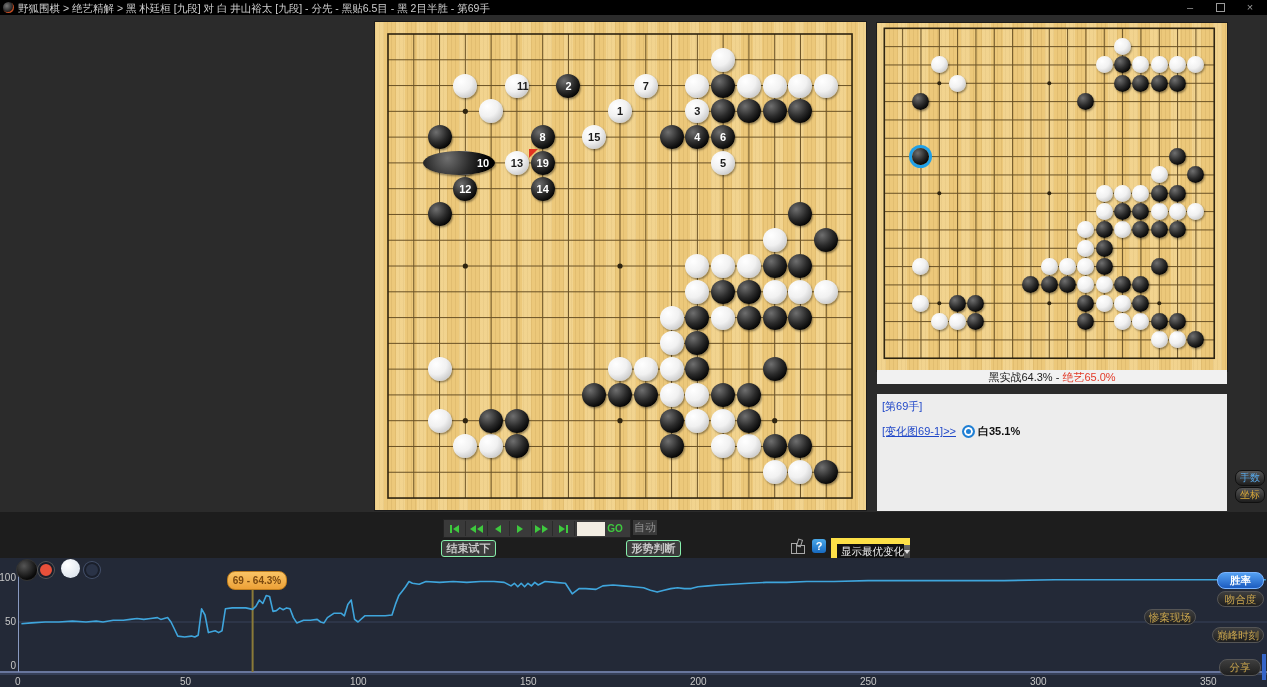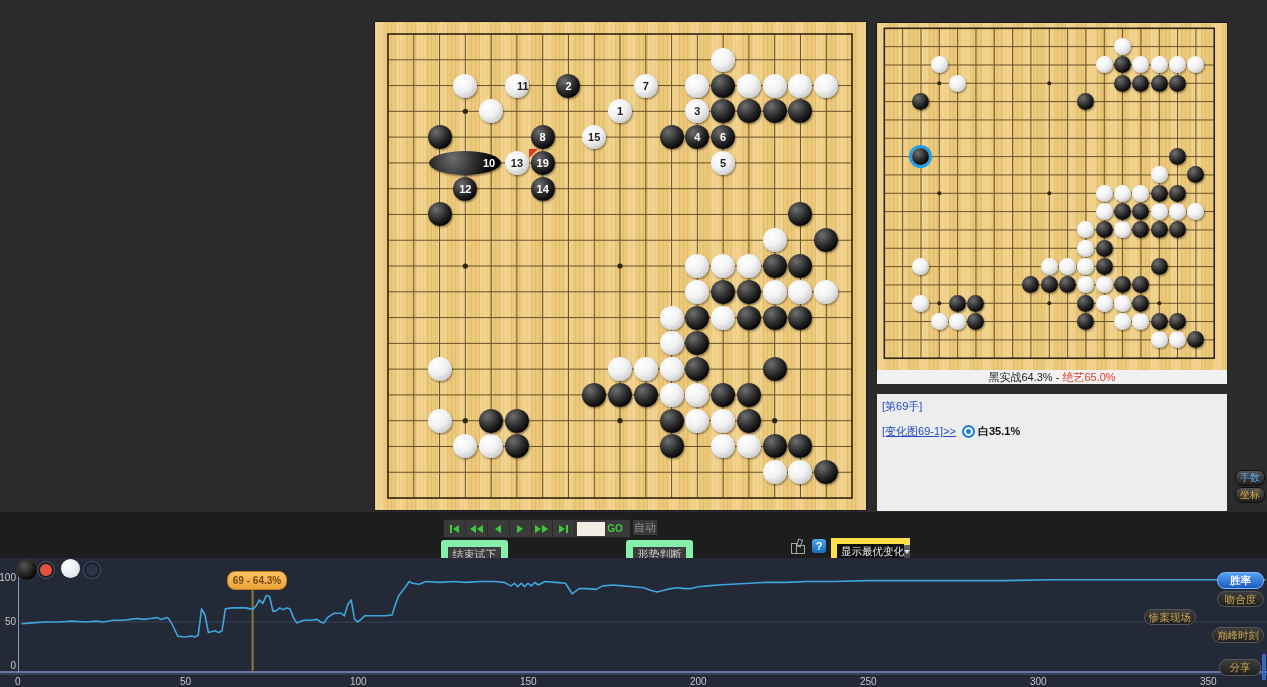--- a/index.html
+++ b/index.html
@@ -55,22 +55,22 @@
   #playback{position:absolute;left:443px;top:7px;width:186px;height:17px;background:#3a3a3a;
      border:1px solid #232323;display:flex;align-items:center;}
   .pb{width:22px;height:15px;border-right:1px solid #2a2a2a;display:flex;align-items:center;justify-content:center;gap:1px;}
   .t-l{width:0;height:0;border-right:6px solid #3ec93e;border-top:4px solid transparent;border-bottom:4px solid transparent;}
   .t-r{width:0;height:0;border-left:6px solid #3ec93e;border-top:4px solid transparent;border-bottom:4px solid transparent;}
   .vbar{width:2px;height:8px;background:#3ec93e;}
   #move-input{width:24px;height:12px;border:none;background:#f2ede2;margin:0 2px;}
   #go-btn{width:24px;height:15px;color:#3ec93e;font-size:10px;font-weight:bold;text-align:left;line-height:15px;}
   #auto-btn{position:absolute;left:633px;top:8px;width:24px;height:15px;background:#3a3a3a;
      color:#8f8f8f;font-size:11px;text-align:center;line-height:15px;}
-  .bar-btn{position:absolute;top:28px;width:53px;height:15px;background:#3c3c3c;border:7px solid #86efac;
-     border-radius:3px;color:#c9c9c9;font-size:11px;text-align:center;line-height:15px;}
+  .bar-btn{position:absolute;top:28px;width:53px;height:15px;background:#3c3c3c;border:1px solid #86efac;
+     border-radius:3px;color:#c9c9c9;font-size:11px;text-align:center;line-height:15px;font-weight:bold;}
   #btn-end{left:441px;}
   #btn-judge{left:626px;}
   #thumb{position:absolute;left:791px;top:26px;width:17px;height:17px;}
   #thumb .fist{position:absolute;left:0;bottom:1px;width:4px;height:9px;border:1px solid #a8a8a8;}
   #thumb .fing{position:absolute;left:5px;bottom:1px;width:8px;height:7px;border:1px solid #a8a8a8;border-left:none;}
   #thumb .up{position:absolute;left:6px;top:1px;width:3px;height:6px;border:1px solid #a8a8a8;transform:rotate(18deg);}
   #help-btn{position:absolute;left:812px;top:27px;width:14px;height:14px;border-radius:3px;
      background:linear-gradient(#4aa8e8,#1769c0);color:#fff;font-size:11px;font-weight:bold;
      text-align:center;line-height:14px;}
   #dropdown{position:absolute;left:831px;top:26px;width:67px;height:16px;background:#101010;
@@ -99,20 +99,27 @@
   #cb-scene{left:1144px;top:51px;width:50px;height:14px;line-height:14px;}
   #cb-peak{left:1212px;top:69px;width:50px;height:14px;line-height:14px;}
   #cb-share{left:1219px;top:101px;width:40px;height:15px;line-height:15px;}
   #scrollthumb{position:absolute;left:1262px;top:96px;width:4px;height:26px;background:#3565c8;}
 </style>
 </head>
 <body>
 
 <div id="app">
 
+  <div id="titlebar">
+    <span id="logo"></span>
+    <span id="wtitle">野狐围棋 &gt; 绝艺精解 &gt; 黑 朴廷桓 [九段] 对 白 井山裕太 [九段] - 分先 - 黑贴6.5目 - 黑 2目半胜 - 第69手</span>
+    <span id="btn-min" class="wbtn">–</span>
+    <span id="btn-max" class="wbtn"><i></i></span>
+    <span id="btn-close" class="wbtn">×</span>
+  </div>
 
   <div id="board-main" class="board">
       <svg width="491" height="488">
         <line x1="38.78" y1="12" x2="38.78" y2="476.04" stroke="#6a5226" stroke-width="1"></line>
         <line x1="13" y1="37.78" x2="477.04" y2="37.78" stroke="#6a5226" stroke-width="1"></line>
         <line x1="64.56" y1="12" x2="64.56" y2="476.04" stroke="#6a5226" stroke-width="1"></line>
         <line x1="13" y1="63.56" x2="477.04" y2="63.56" stroke="#6a5226" stroke-width="1"></line>
         <line x1="90.34" y1="12" x2="90.34" y2="476.04" stroke="#6a5226" stroke-width="1"></line>
         <line x1="13" y1="89.34" x2="477.04" y2="89.34" stroke="#6a5226" stroke-width="1"></line>
         <line x1="116.12" y1="12" x2="116.12" y2="476.04" stroke="#6a5226" stroke-width="1"></line>
@@ -243,21 +250,21 @@
       </div>
       <div class="st w" style="left: 258.8px; top: 51.56px; width: 24px; height: 24px;">
         <span style="font-size: 11px; line-height: 24px;">7</span>
       </div>
       <div class="st b" style="left: 155.68px; top: 103.12px; width: 24px; height: 24px;">
         <span style="font-size: 11px; line-height: 24px;">8</span>
       </div>
       <div class="st w" style="left: 78.34px; top: 128.9px; width: 24px; height: 24px;">
         <span style="font-size: 11px; line-height: 24px;">9</span>
       </div>
-      <div class="st b" style="left: 54px; top: 128.9px; width: 24px; height: 24px; padding-left: 48px;">
+      <div class="st b" style="left: 48px; top: 128.9px; width: 24px; height: 24px; padding-left: 48px;">
         <span style="font-size: 11px; line-height: 24px;">10</span>
       </div>
       <div class="st w" style="left: 129.9px; top: 51.56px; width: 24px; height: 24px;">
         <span style="font-size: 11px; line-height: 24px; margin-left: 6px;">11</span>
       </div>
       <div class="st b" style="left: 78.34px; top: 154.68px; width: 24px; height: 24px;">
         <span style="font-size: 11px; line-height: 24px;">12</span>
       </div>
       <div class="st w" style="left: 129.9px; top: 128.9px; width: 24px; height: 24px;">
         <span style="font-size: 11px; line-height: 24px;">13</span>

